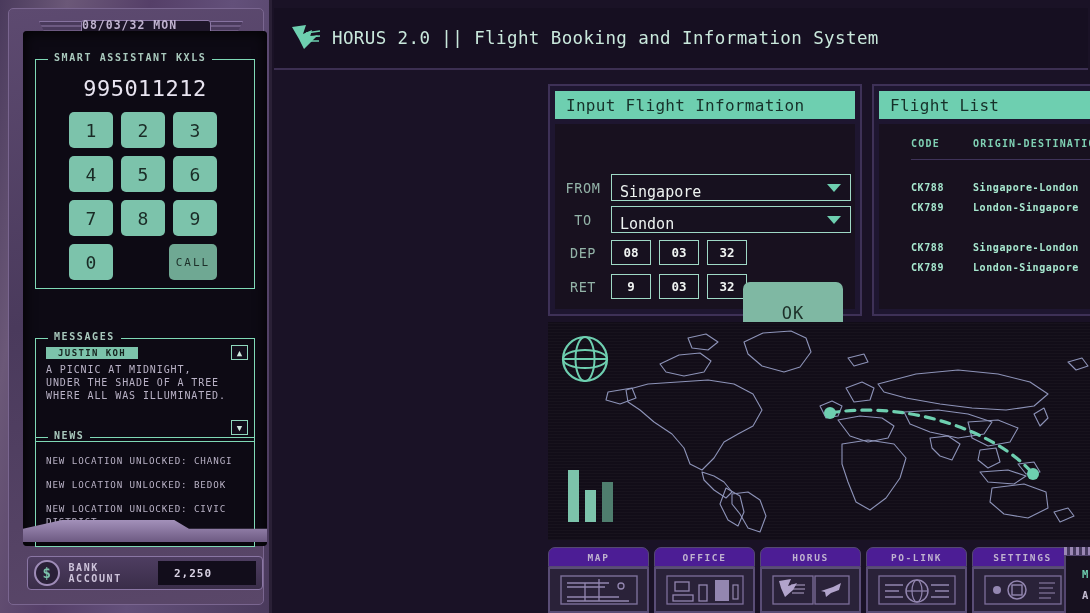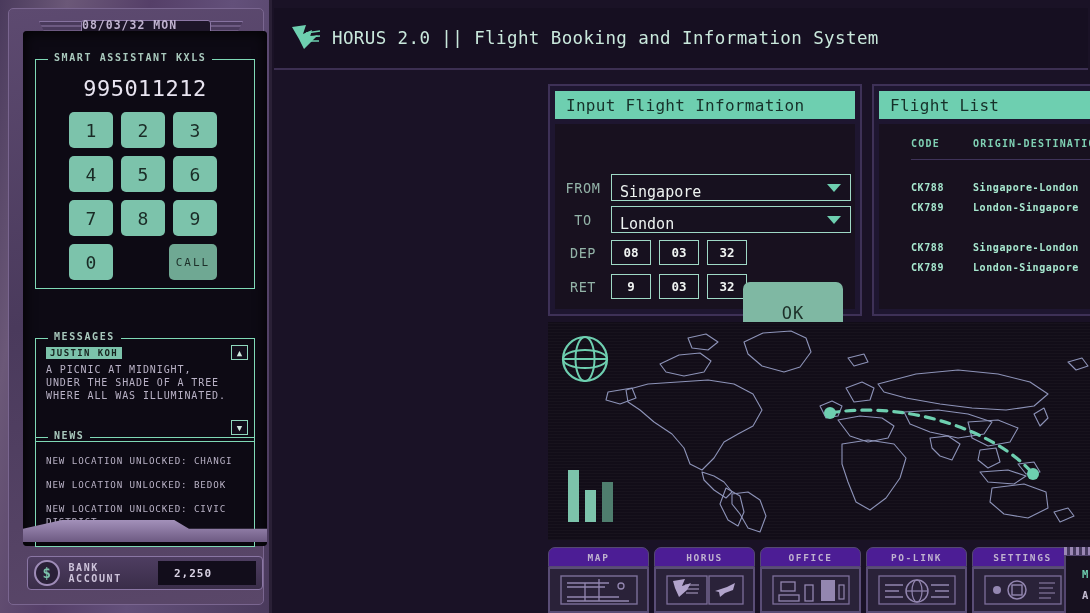--- a/index.html
+++ b/index.html
@@ -67,21 +67,21 @@
     height: 36px; background: #7cc3ab; border-radius: 5px;
     color: #1a2b26; font-size: 18px; display: flex;
     align-items: center; justify-content: center; font-weight: 500;
   }
   .key.call { grid-column: 2 / span 2; font-size: 11px; letter-spacing: 2px;
     background: #6fa893; color: #1d2f29; margin-left: 48px; }
 
   #messages { left: 12px; top: 284px; width: 220px; height: 104px; margin-top: 23px; }
   #msgName {
     position: absolute; left: 10px; top: 8px; background: #7cc3ab;
-    color: #17241f; font-size: 9px; padding: 1px 4px; letter-spacing: 1.4px;
+    color: #17241f; font-size: 9px; padding: 1px 12px; letter-spacing: 1.4px;
     font-weight: bold;
   }
   #msgBody {
     position: absolute; left: 10px; top: 24px; width: 180px;
     color: #b9b2c6; font-size: 10px; line-height: 13px; letter-spacing: 0.9px;
   }
   .arrbtn {
     position: absolute; right: 6px; width: 17px; height: 15px;
     border: 1.4px solid #8fd8bd; display: flex;
     align-items: center; justify-content: center;
@@ -454,47 +454,47 @@
         <div class="tabIcon">
           <svg width="80" height="34" viewBox="0 0 80 34">
             <rect x="2" y="3" width="76" height="28" fill="none" stroke="#7d6f9a" stroke-width="1.4"></rect>
             <path d="M8 10 H50 M8 14 H46 M8 24 H60 M8 28 H70 M26 10 V28 M40 6 V28" stroke="#9386b0" stroke-width="1.3" fill="none"></path>
             <circle cx="62" cy="13" r="3" fill="none" stroke="#9386b0" stroke-width="1.3"></circle>
           </svg>
         </div>
       </div>
 
       <div class="tab">
-        <div class="tabCap">HORUS</div>
-        <div class="tabIcon">
-          <svg width="80" height="34" viewBox="0 0 80 34">
-            <rect x="2" y="3" width="40" height="28" fill="none" stroke="#7d6f9a" stroke-width="1.3"></rect>
-            <rect x="44" y="3" width="34" height="28" fill="none" stroke="#7d6f9a" stroke-width="1.3"></rect>
-            <path d="M8 8 L20 6 L17 13 L26 10 L22 17 L14 24 L10 15 Z" fill="#b2a4cc"></path>
-            <path d="M20 12 H34 M20 16 H34 M21 20 H33" stroke="#b2a4cc" stroke-width="1.2"></path>
-            <path d="M50 18 L62 14 L70 10 L68 17 L60 20 L55 24 L54 19 Z" fill="#b2a4cc"></path>
-          </svg>
-        </div>
-      </div>
-
-      <div class="tab">
         <div class="tabCap">OFFICE</div>
         <div class="tabIcon">
           <svg width="80" height="34" viewBox="0 0 80 34">
             <rect x="2" y="3" width="76" height="28" fill="none" stroke="#7d6f9a" stroke-width="1.3"></rect>
             <rect x="10" y="9" width="14" height="9" fill="none" stroke="#9386b0" stroke-width="1.3"></rect>
             <rect x="8" y="22" width="20" height="6" fill="none" stroke="#9386b0" stroke-width="1.3"></rect>
             <rect x="34" y="12" width="8" height="16" fill="none" stroke="#9386b0" stroke-width="1.3"></rect>
             <rect x="50" y="7" width="14" height="21" fill="#9386b0"></rect>
             <rect x="68" y="12" width="5" height="14" fill="none" stroke="#9386b0" stroke-width="1.2"></rect>
           </svg>
         </div>
       </div>
 
       <div class="tab">
+        <div class="tabCap">HORUS</div>
+        <div class="tabIcon">
+          <svg width="80" height="34" viewBox="0 0 80 34">
+            <rect x="2" y="3" width="40" height="28" fill="none" stroke="#7d6f9a" stroke-width="1.3"></rect>
+            <rect x="44" y="3" width="34" height="28" fill="none" stroke="#7d6f9a" stroke-width="1.3"></rect>
+            <path d="M8 8 L20 6 L17 13 L26 10 L22 17 L14 24 L10 15 Z" fill="#b2a4cc"></path>
+            <path d="M20 12 H34 M20 16 H34 M21 20 H33" stroke="#b2a4cc" stroke-width="1.2"></path>
+            <path d="M50 18 L62 14 L70 10 L68 17 L60 20 L55 24 L54 19 Z" fill="#b2a4cc"></path>
+          </svg>
+        </div>
+      </div>
+
+      <div class="tab">
         <div class="tabCap">PO-LINK</div>
         <div class="tabIcon">
           <svg width="80" height="34" viewBox="0 0 80 34">
             <rect x="2" y="3" width="76" height="28" fill="none" stroke="#7d6f9a" stroke-width="1.3"></rect>
             <circle cx="40" cy="18" r="11" fill="none" stroke="#9386b0" stroke-width="1.4"></circle>
             <ellipse cx="40" cy="18" rx="5" ry="11" fill="none" stroke="#9386b0" stroke-width="1.2"></ellipse>
             <line x1="29" y1="18" x2="51" y2="18" stroke="#9386b0" stroke-width="1.2"></line>
             <path d="M8 12 H26 M8 18 H22 M8 24 H26 M54 12 H72 M58 18 H72 M54 24 H72" stroke="#9386b0" stroke-width="1.3"></path>
           </svg>
         </div>

